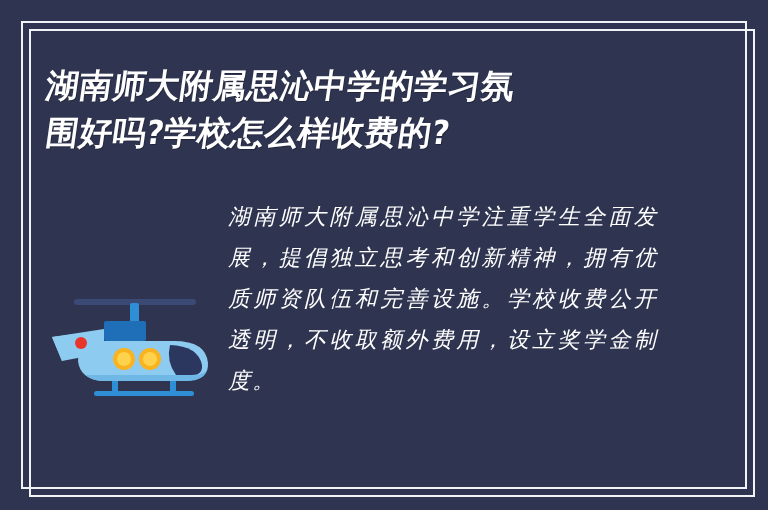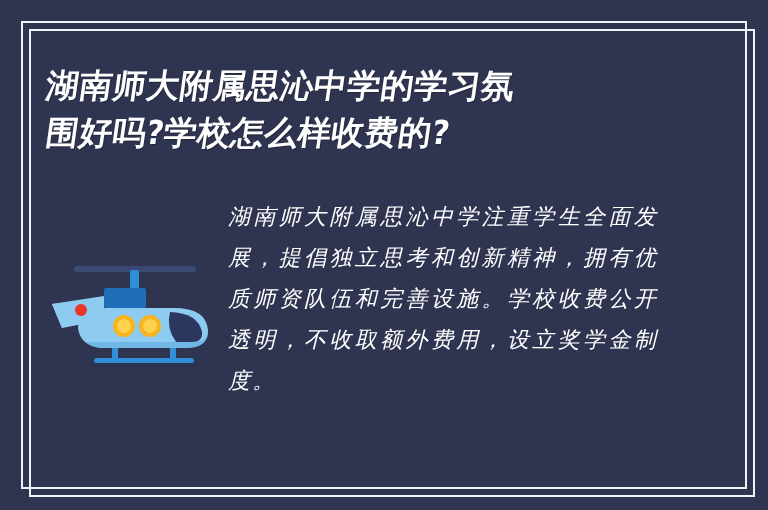--- a/index.html
+++ b/index.html
@@ -63,21 +63,21 @@
     font-stretch: condensed;
   }
 
   
   .content-row {
     position: absolute;
     left: 46px;
     top: 196px;
     right: 60px;
     display: flex;
-    align-items: center;
+    align-items: flex-end;
   }
 
   .illus {
     width: 176px;
     flex: 0 0 176px;
     padding-top: 28px;
   }
 
   .body-text {
     flex: 1 1 auto;

